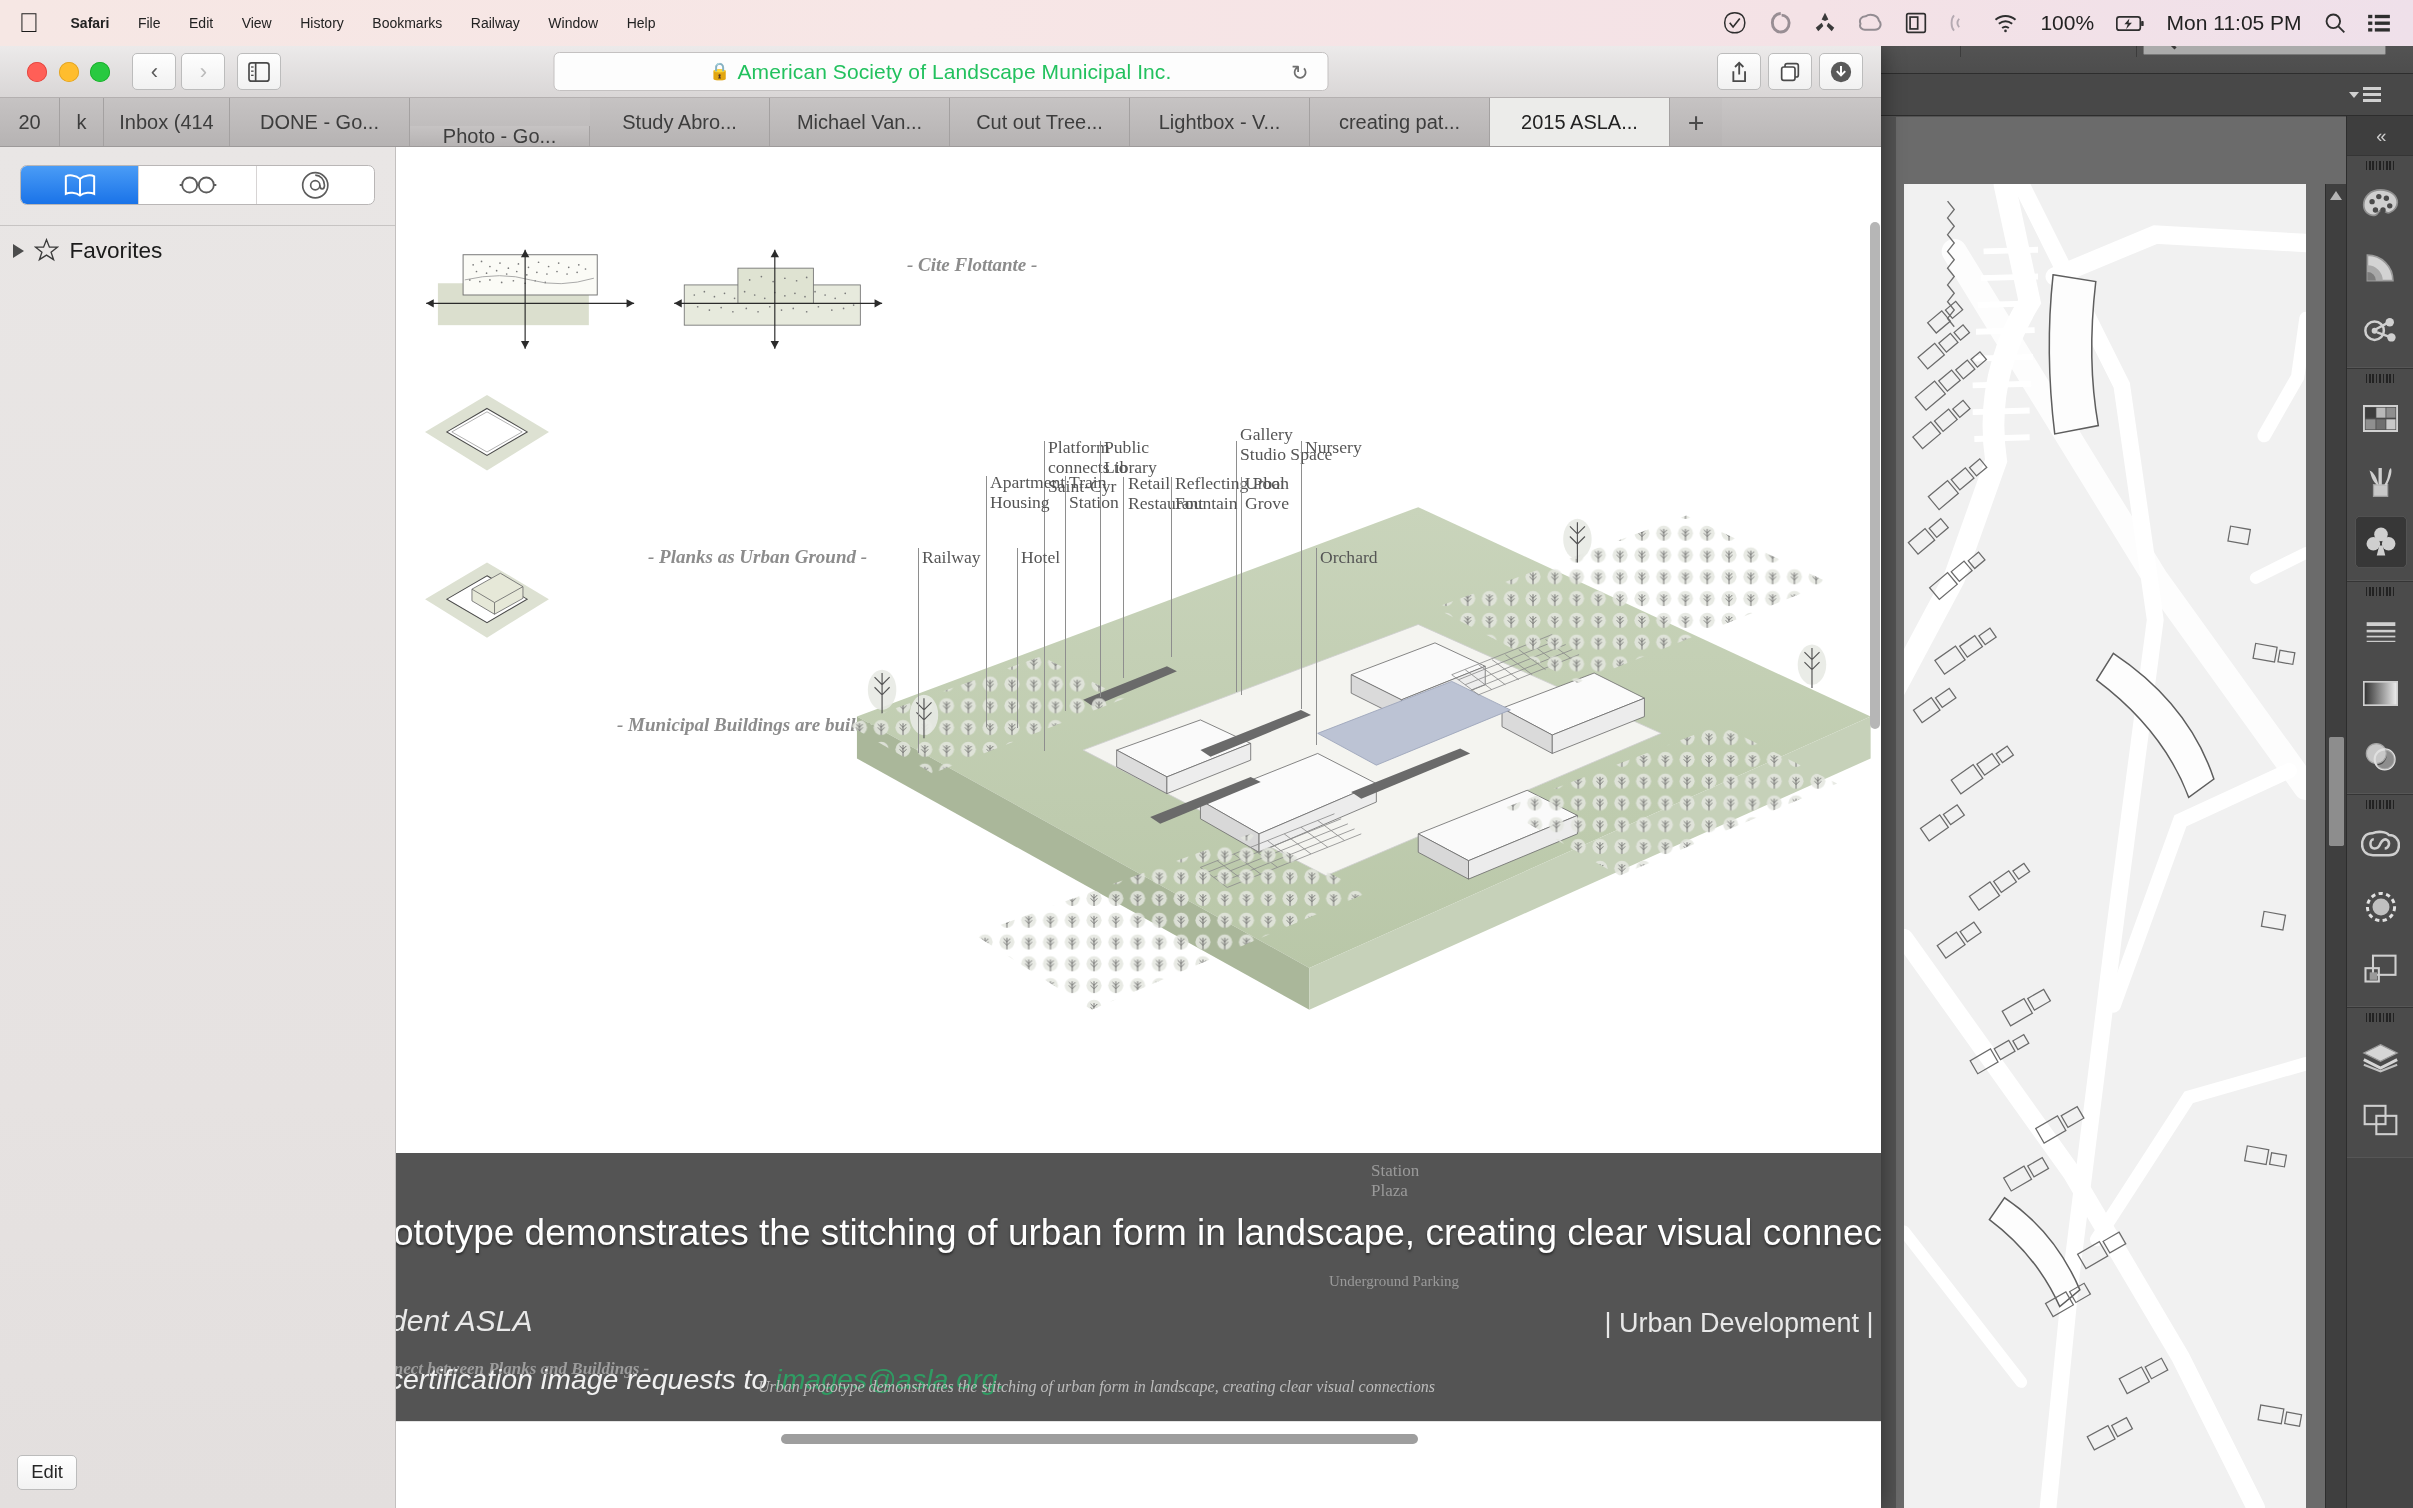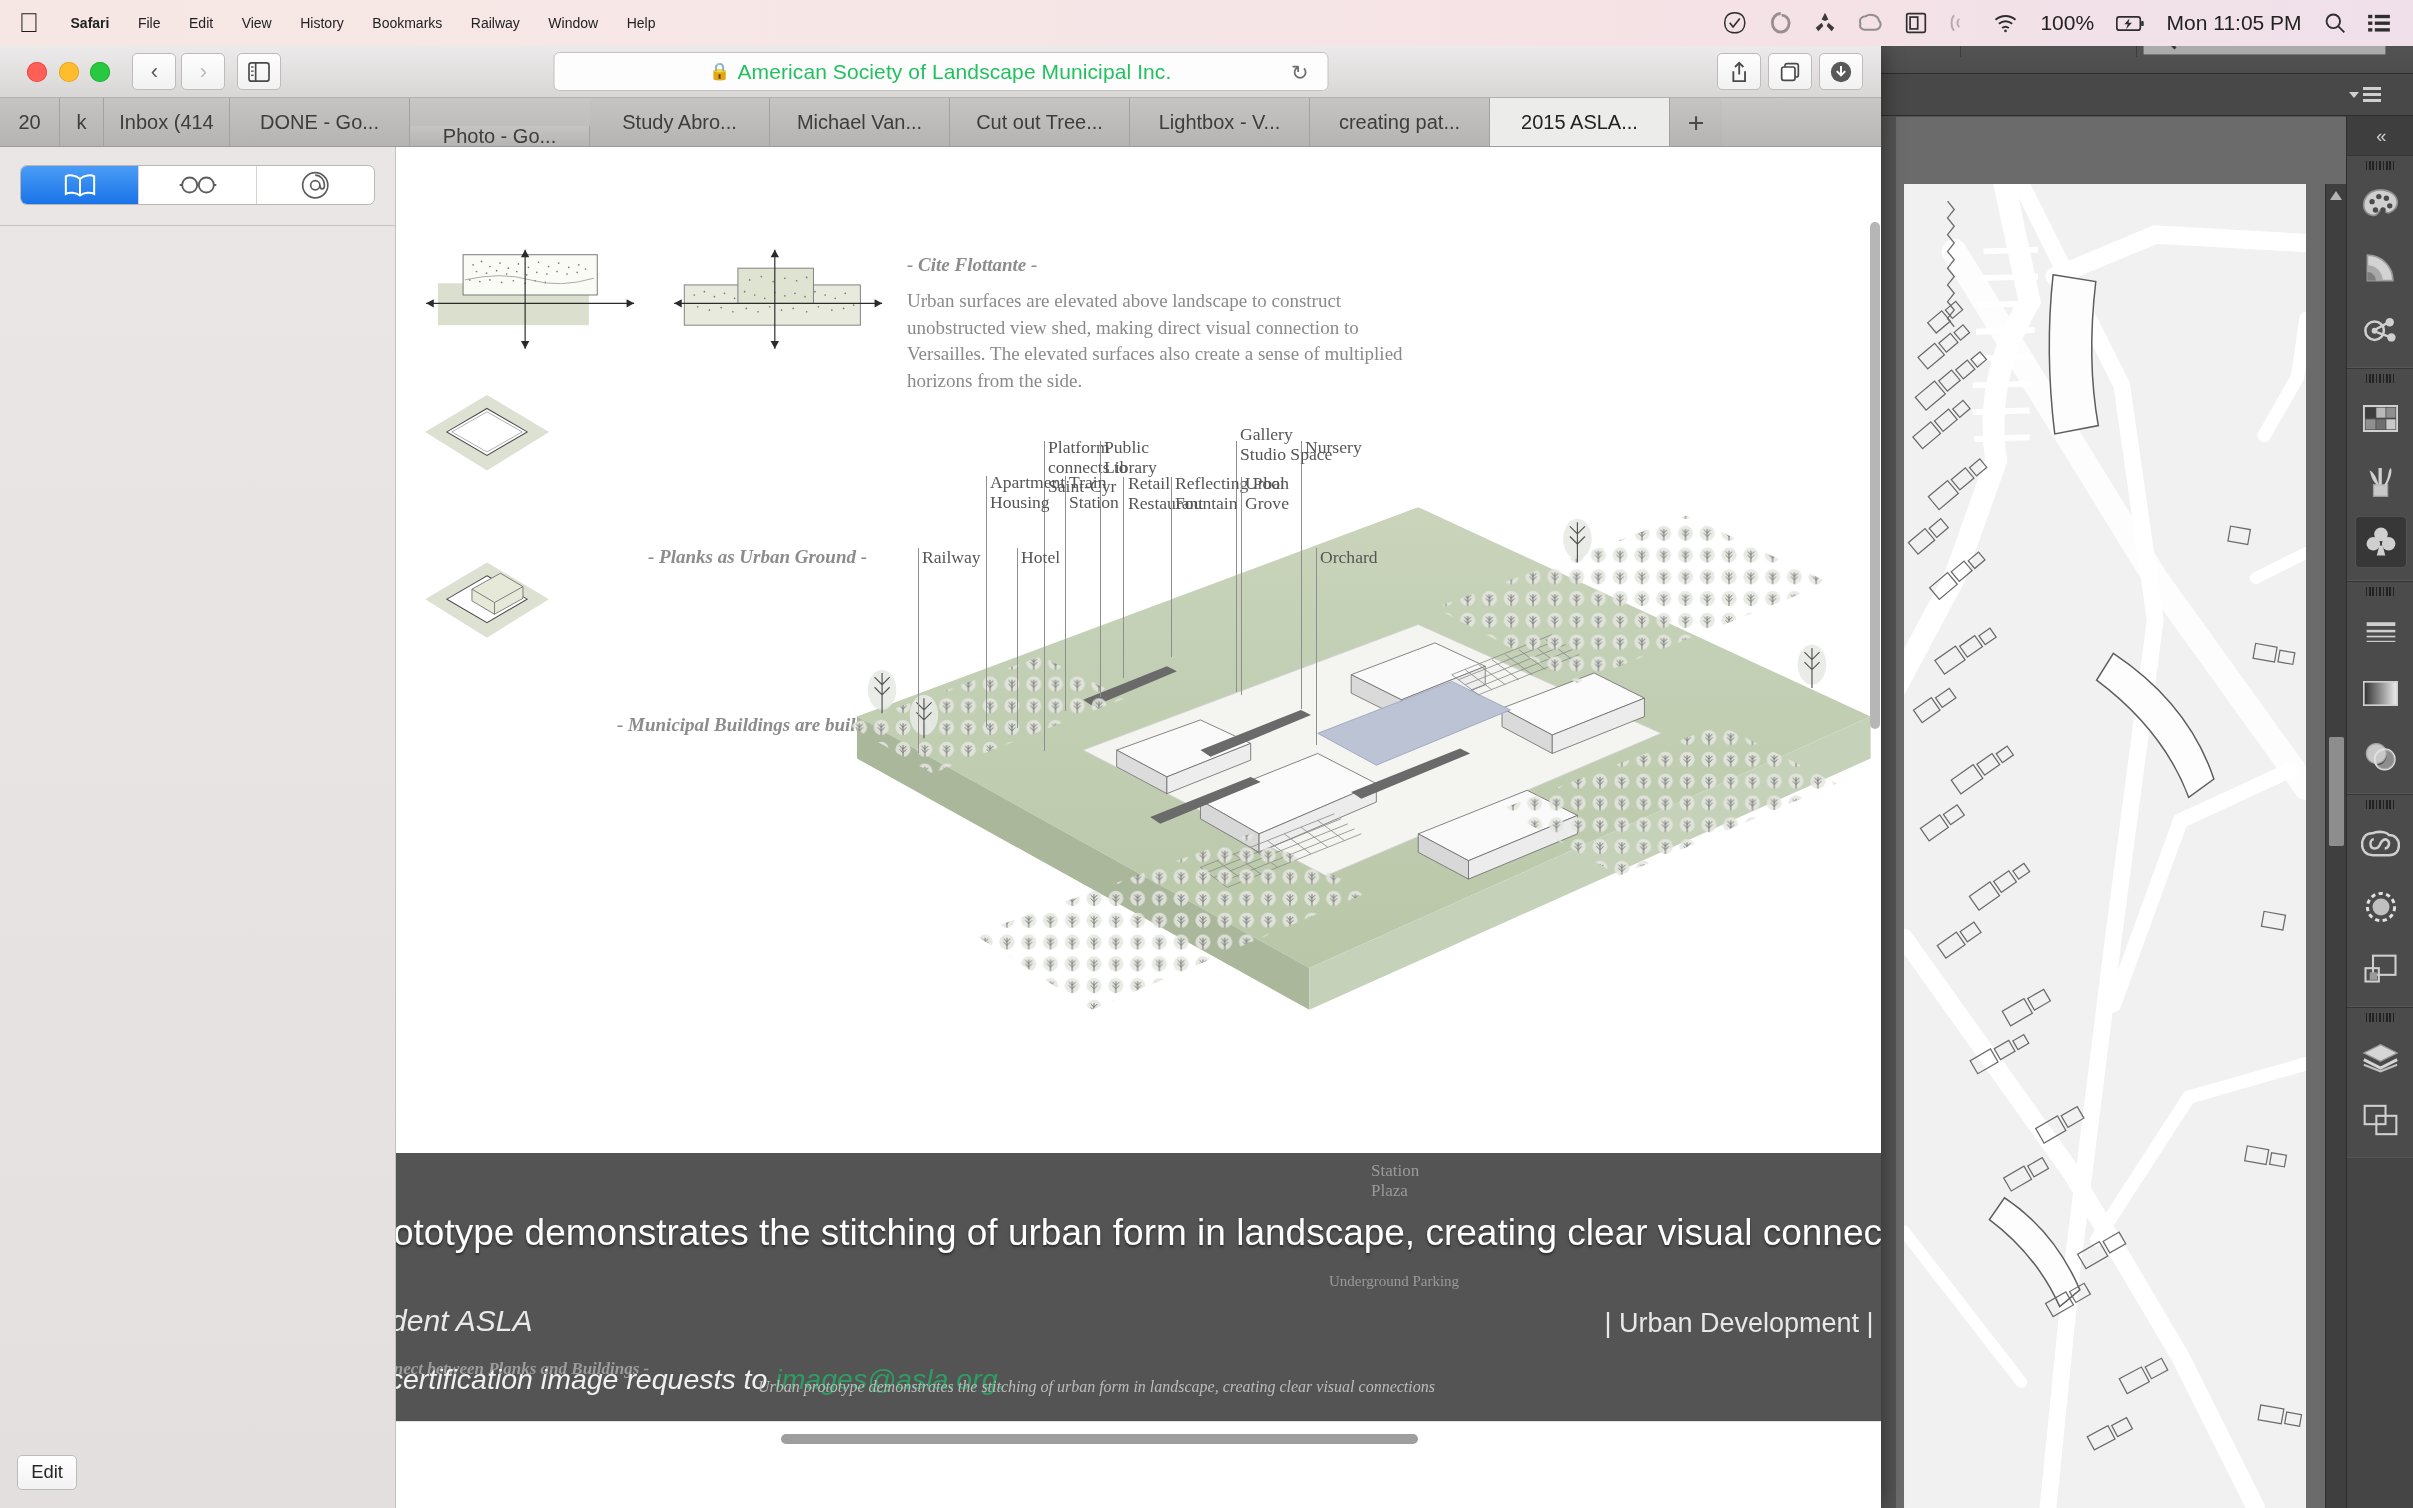--- a/index.html
+++ b/index.html
@@ -687,20 +687,27 @@
         </div>
         <div class="seg-item">
           <svg width="28.5" height="28.5" viewBox="0 0 34 34">
               <circle cx="17" cy="17" r="15" fill="none" stroke="#5c5c5c" stroke-width="2"></circle>
               <circle cx="17" cy="17" r="5.5" fill="none" stroke="#5c5c5c" stroke-width="2"></circle>
               <path d="M22.5 17 C22.5 23 28 23 28 17 C28 10 23 5 17 5" fill="none" stroke="#5c5c5c" stroke-width="2"></path>
             </svg>
         </div>
       </div>
       <div class="sidebar-divider"></div>
+      <div class="fav-row">
+        <div class="disclosure"></div>
+        <svg width="25" height="25" viewBox="0 0 30 30">
+            <path d="M15 2 L18.5 11 L28 11 L20.5 17 L23.5 26 L15 20.5 L6.5 26 L9.5 17 L2 11 L11.5 11 Z" fill="none" stroke="#3a3a3a" stroke-width="1.6"></path>
+          </svg>
+        <span class="fav-label">Favorites</span>
+      </div>
       <div class="edit-btn">Edit</div>
     </div>
 
     <div class="sf-content">
       <div class="page-doc">
 
         <svg style="position:absolute;left:30px;top:96px;" width="210" height="109" viewBox="0 0 250 130">
           <rect x="14" y="48" width="180" height="50" fill="#d7dbc9" opacity=".9"></rect>
           <rect x="44" y="14" width="160" height="48" fill="#fbfbf6" stroke="#6f6f6f" stroke-width="1.1"></rect>
           <g fill="#7a7a7a">
@@ -789,21 +796,20 @@
           </g>
           <line x1="0" y1="72" x2="248" y2="72" stroke="#2b2b2b" stroke-width="1.4"></line>
           <path d="M0 72 l9 -5 v10 z" fill="#2b2b2b"></path>
             <path d="M248 72 l-9 -5 v10 z" fill="#2b2b2b"></path>
           <line x1="120" y1="8" x2="120" y2="126" stroke="#2b2b2b" stroke-width="1.4"></line>
           <path d="M120 8 l-5 9 h10 z" fill="#2b2b2b"></path>
             <path d="M120 126 l-5 -9 h10 z" fill="#2b2b2b"></path>
         </svg>
 
         <div class="cap" style="position:absolute;left:511px;top:107px;">- Cite Flottante -</div>
-        <div class="body-txt" style="position:absolute;left:511px;top:141px;">Urban surfaces are elevated above landscape to construct unobstructed view shed, making direct visual connection to Versailles. The elevated surfaces also create a sense of multiplied horizons from the side.</div>
 
         <svg style="position:absolute;left:23.5px;top:243px;" width="134" height="88" viewBox="0 0 160 105">
           <path d="M80 6 L154 50 L80 96 L6 50 Z" fill="#dde1d2" stroke="none"></path>
           <path d="M80 22 L128 50 L80 78 L32 50 Z" fill="#ffffff" stroke="#4a4a4a" stroke-width="1.2"></path>
           <path d="M80 26 L122 50 L80 74 L38 50 Z" fill="none" stroke="#8a8a8a" stroke-width="0.8"></path>
         </svg>
         <div class="cap" style="position:absolute;left:252px;top:399px;">- Planks as Urban Ground -</div>
 
         <svg style="position:absolute;left:23.5px;top:402px;" width="134" height="92" viewBox="0 0 160 110">
           <path d="M80 16 L154 60 L80 106 L6 60 Z" fill="#dde1d2" stroke="none"></path>

